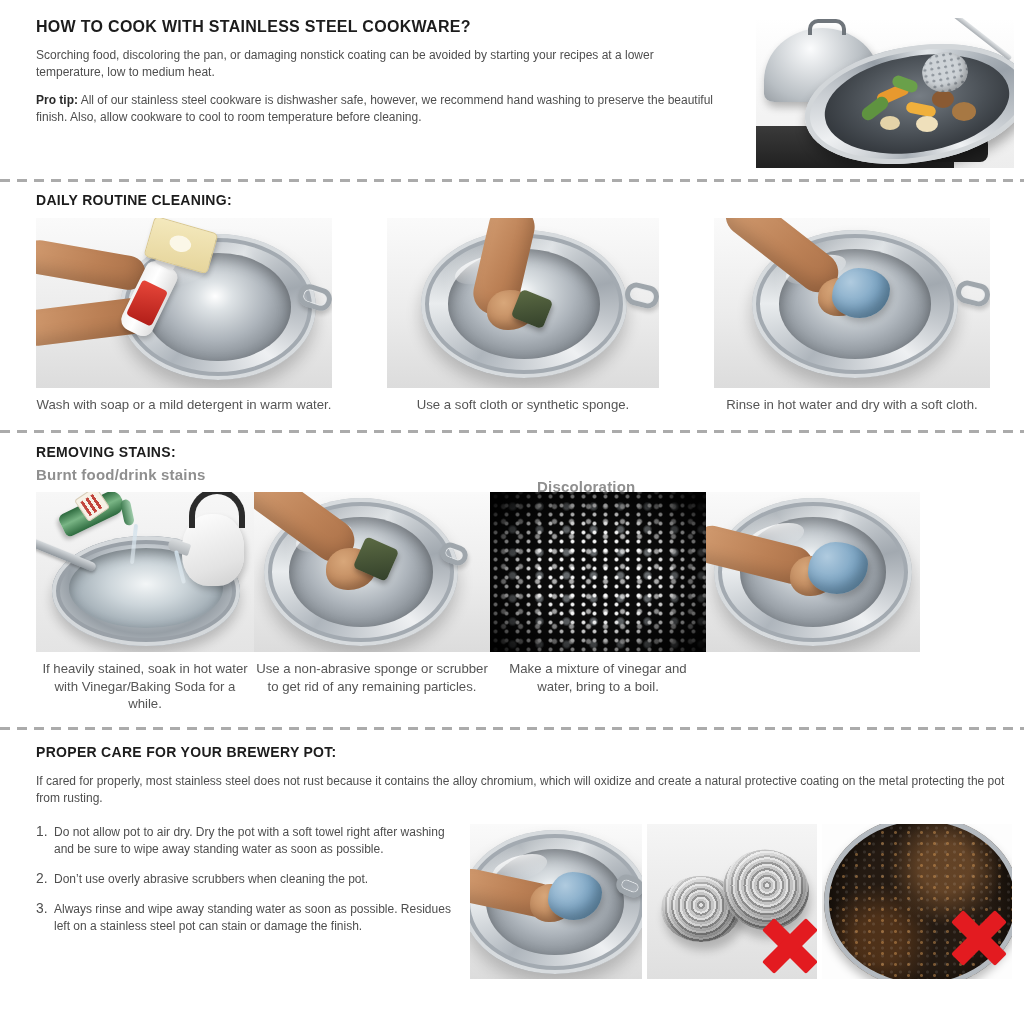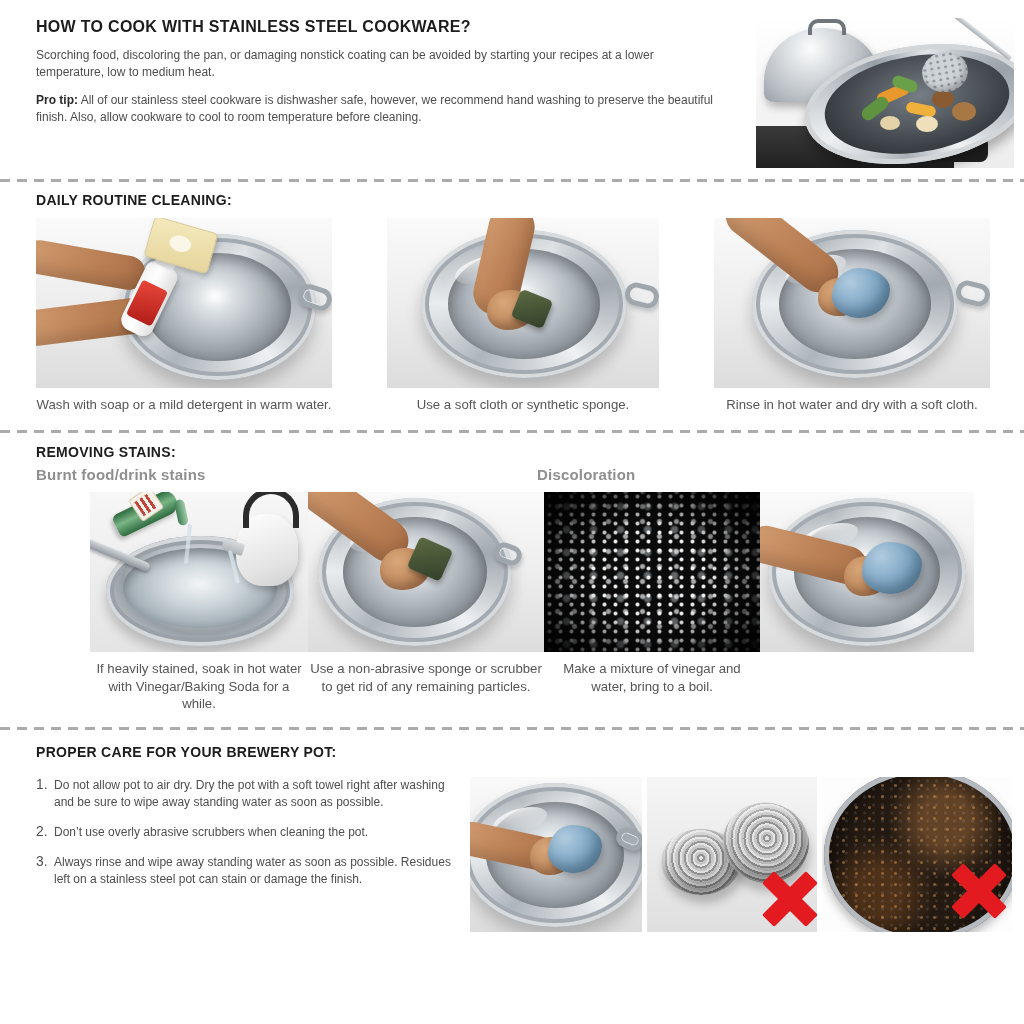--- a/index.html
+++ b/index.html
@@ -20,22 +20,22 @@
     background:repeating-linear-gradient(90deg,#ababab 0 10px, transparent 10px 17px); }
 
   
   .sec1 { height:179px; padding:18px 10px 0 36px; display:flex; }
   .sec1-left { width:712px; }
   .sec1-left .para { max-width:682px; margin-top:11px; }
   .sec2 { height:248px; padding:10px 34px 0 36px; }
   .sec2 .row { display:flex; justify-content:space-between; margin-top:10px; }
   .sec3 { height:294px; padding:11px 50px 0 36px; }
   .sec3 .subrow { position:relative; height:24px; margin-top:6px; }
-  .sec3 .subrow .sb2 { position:absolute; left:501px; top:0; }
-  .sec3 .row { display:flex; justify-content:flex-end; margin-top:2px; }
+  .sec3 .subrow .sb2 { position:absolute; left:501px; top:12px; }
+  .sec3 .row { display:flex; justify-content:flex-start; margin-top:2px; }
   .sec4 { padding:14px 12px 0 36px; }
   .sec4 .intro { margin-top:13px; max-width:978px; }
   .sec4 .row { display:flex; margin-top:17px; }
   .tips { width:432px; }
   .tip { display:flex; margin-bottom:13px; }
   .tip .num { width:18px; flex:none; font-size:13.8px; color:#4e4e4e; }
   .tip .txt { flex:1; }
   .care-photos { display:flex; gap:5px; margin-left:10px; }
 
   figure { display:block; }
@@ -369,20 +369,21 @@
         </div>
       </figure>
 
     </div>
   </div>
 
   <div class="divider"></div>
 
   <div class="sec4">
     <div class="h2">PROPER CARE FOR YOUR BREWERY POT:</div>
+    <p class="para intro">If cared for properly, most stainless steel does not rust because it contains the alloy chromium, which will oxidize and create a natural protective coating on the metal protecting the pot from rusting.</p>
 
     <div class="row">
       <div class="tips">
         <div class="tip">
           <span class="num">1.</span>
           <span class="txt para">Do not allow pot to air dry. Dry the pot with a soft towel right after washing and be sure to wipe away standing water as soon as possible.</span>
         </div>
         <div class="tip">
           <span class="num">2.</span>
           <span class="txt para">Don’t use overly abrasive scrubbers when cleaning the pot.</span>

